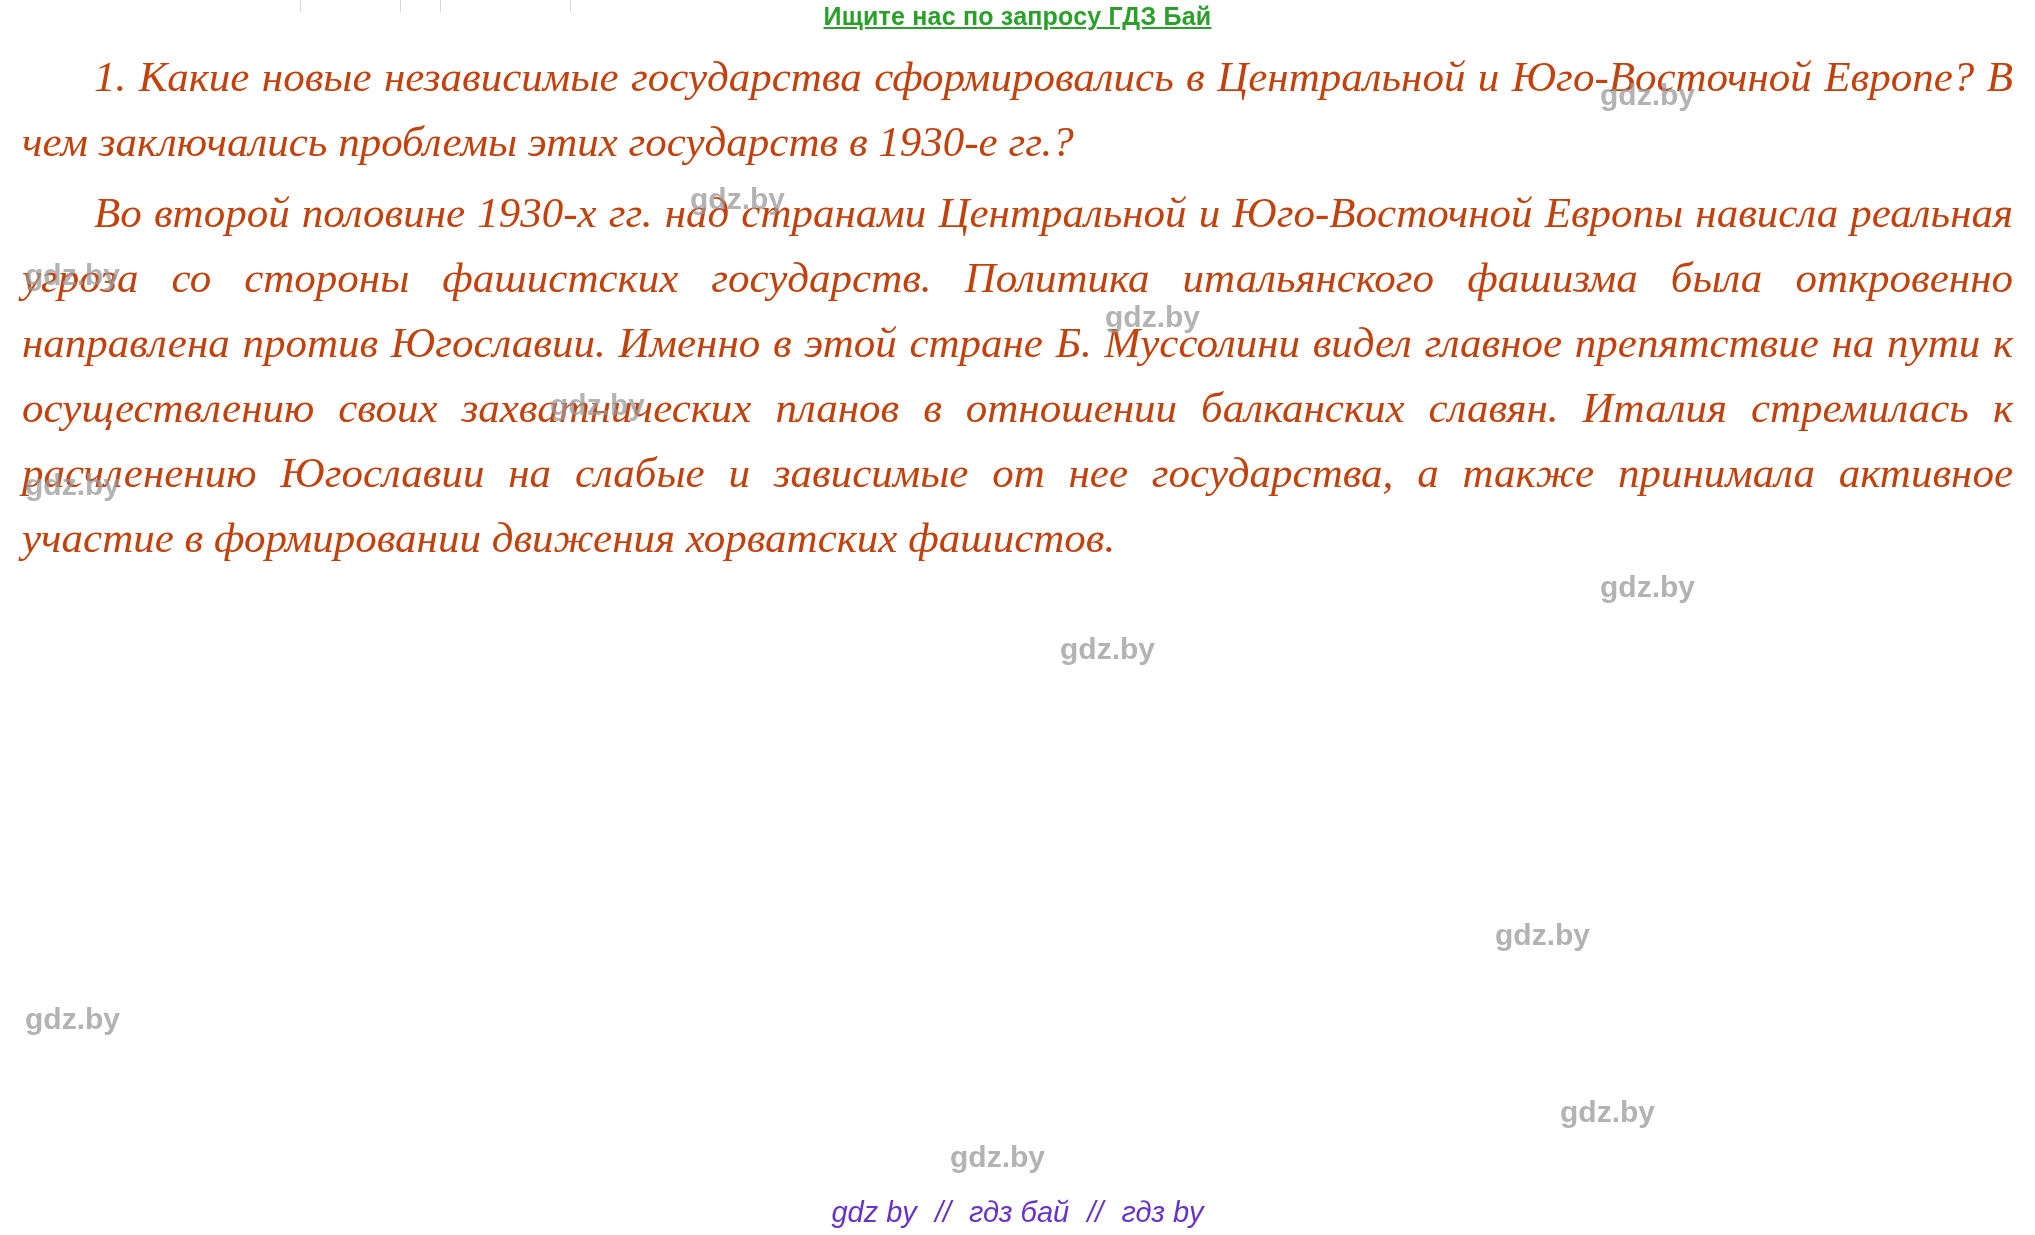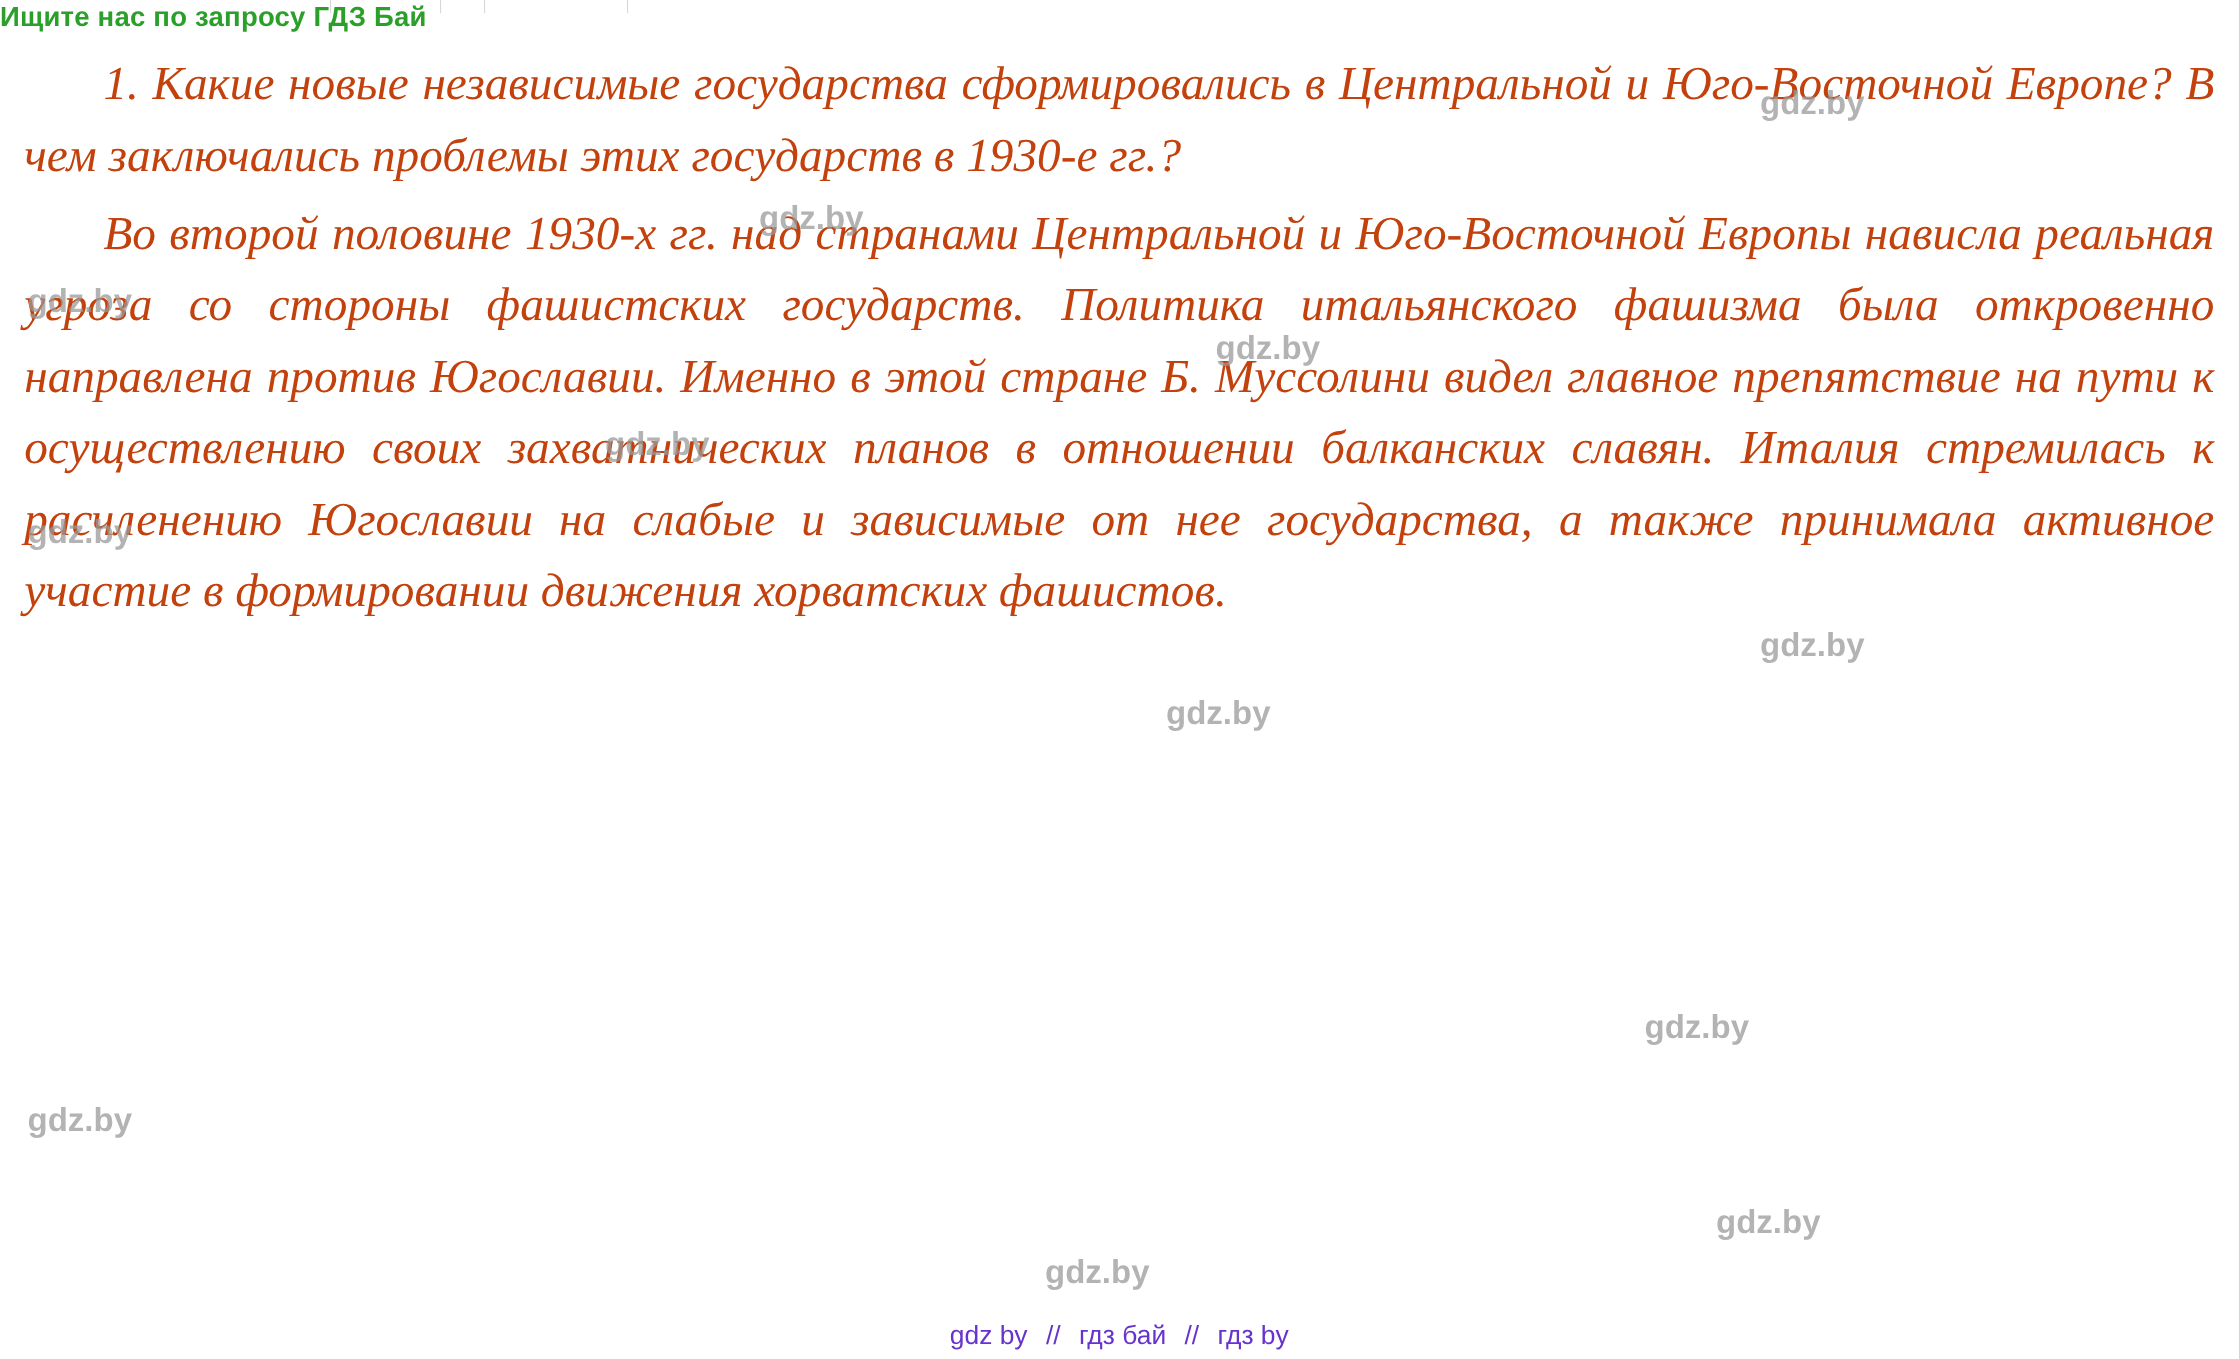--- a/index.html
+++ b/index.html
@@ -19,26 +19,27 @@
     width: 2035px;
     height: 1235px;
     box-sizing: border-box;
     padding: 0 40px;
   }
   .top-banner {
     position: absolute;
     top: 2px;
     left: 0;
     width: 100%;
-    text-align: left;
+    text-align: center;
     font-family: "Liberation Sans", sans-serif;
     font-size: 25px;
     font-weight: bold;
     color: #2aa02a;
     letter-spacing: 0.2px;
+    text-decoration: underline;
   }
   .content {
     position: absolute;
     top: 44px;
     left: 22px;
     right: 22px;
   }
   p.para {
     margin: 0 0 6px 0;
     font-size: 43px;
@@ -50,22 +51,23 @@
     word-spacing: 0px;
     font-style: italic;
   }
   .bottom-links {
     position: absolute;
     bottom: 6px;
     left: 0;
     width: 100%;
     text-align: center;
     font-family: "Liberation Sans", sans-serif;
-    font-size: 24px;
+    font-size: 29px;
     color: #6633cc;
+    font-style: italic;
   }
   .bottom-links span {
     color: #6633cc;
   }
   .bottom-links .sep {
     color: #6633cc;
     padding: 0 10px;
   }
   
   .wm {

